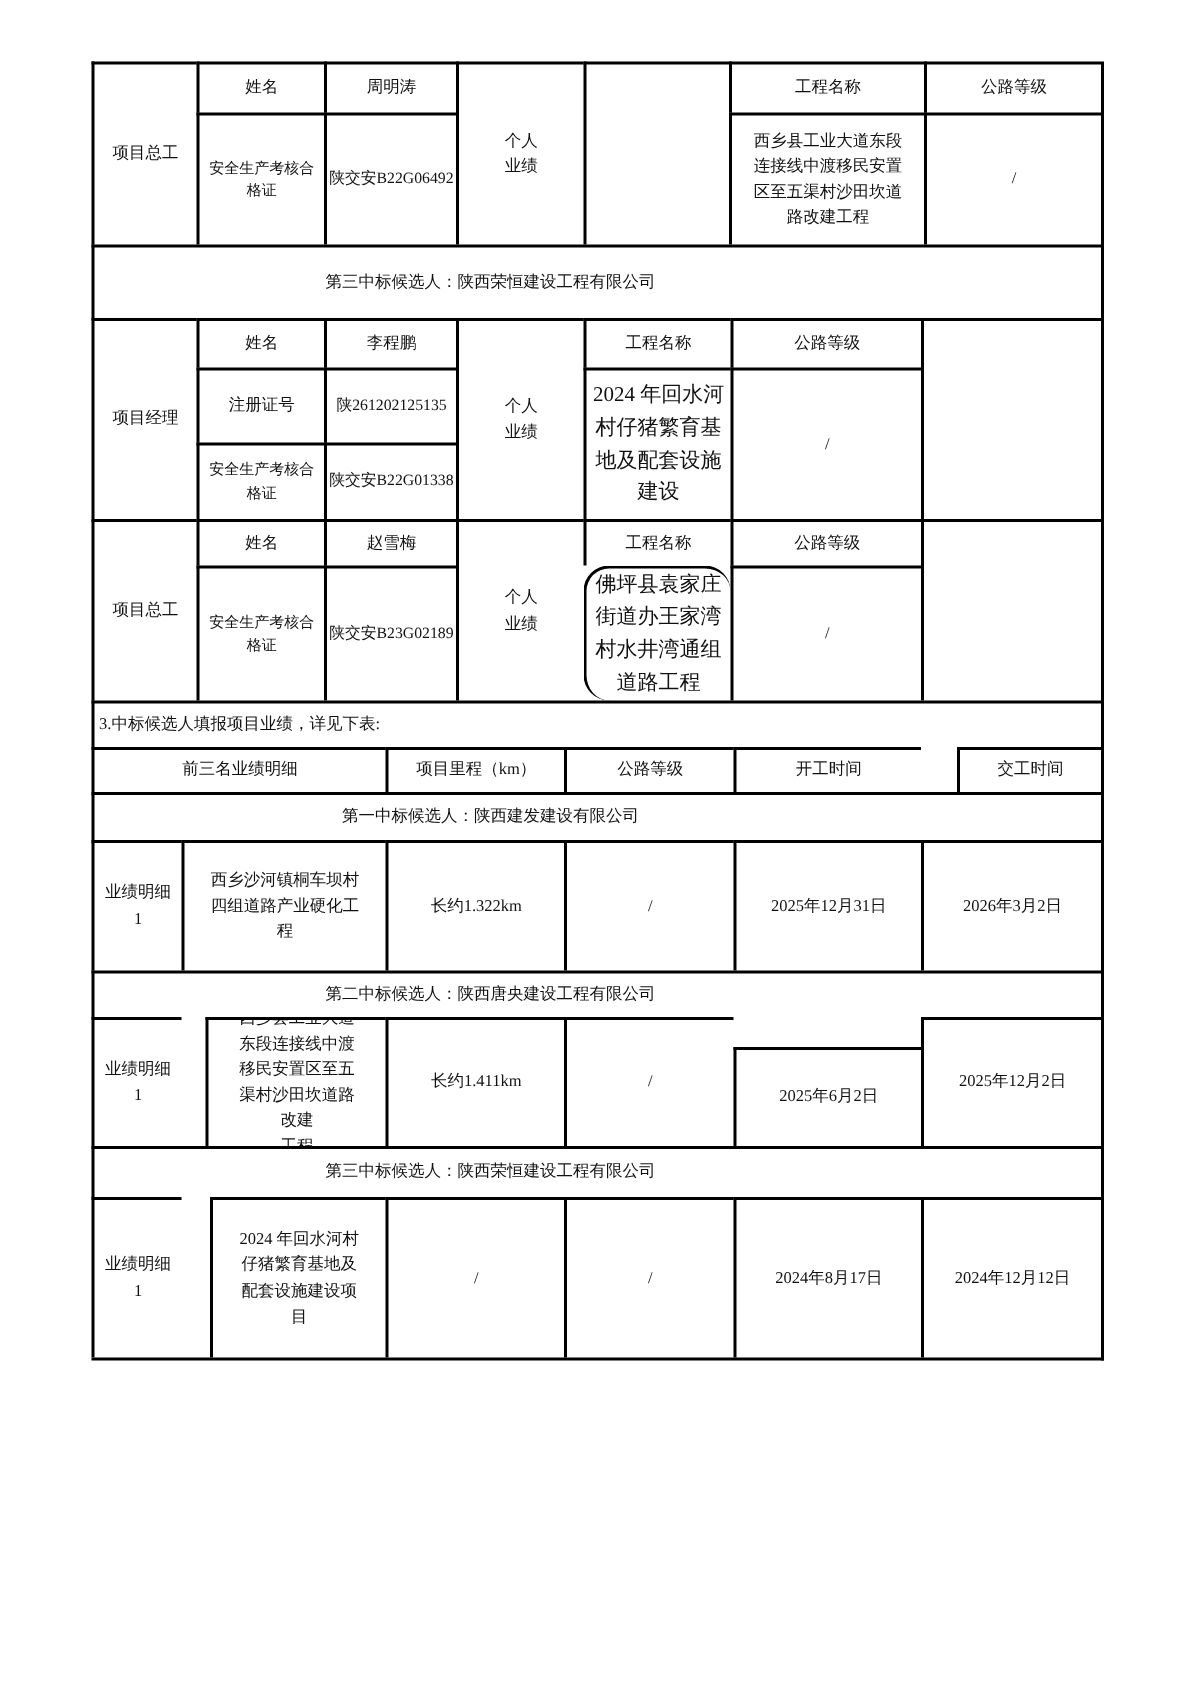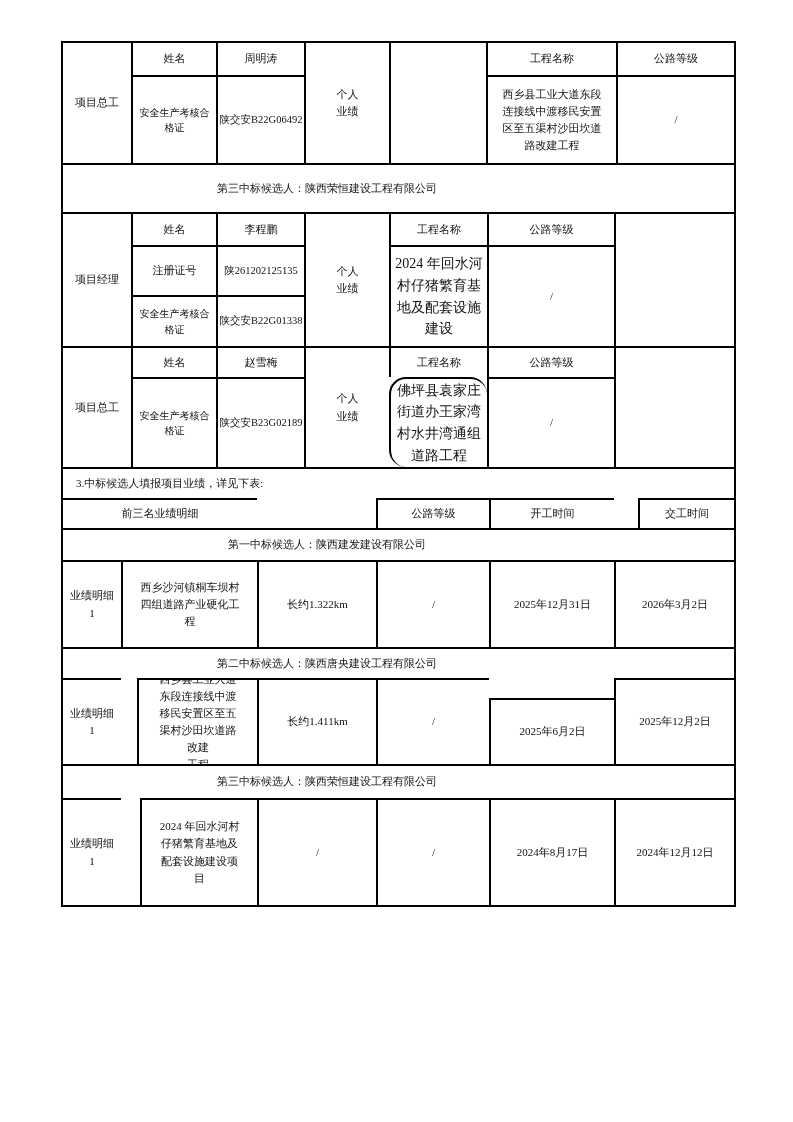--- a/index.html
+++ b/index.html
@@ -20,21 +20,21 @@
     text-align:center;font-size:11px;line-height:1.55;
     padding:1px 3px;white-space:pre-line;overflow:hidden;
   }
   .left{justify-content:flex-start;text-align:left;}
   .sep{padding-right:146px;}
   .small{font-size:10px;}
   .val{font-size:10.5px;white-space:nowrap;padding:0;}
   .projA{font-size:11px;padding:0 12px;}
   .projB{font-size:14px;padding:0 3px;}
   .projD{font-size:11px;padding:0 17px;}
-  .note{font-size:11px;padding-left:13px;}
+  .note{font-size:11px;padding-left:3px;}
   
   .secA{grid-template-columns:70px 85px 88px 85px 97px 130px 118px;grid-template-rows:34px 88px 49px;}
   .secB{grid-template-columns:70px 85px 88px 85px 98px 127px 120px;grid-template-rows:33px 50px 51px;}
   .secC{grid-template-columns:70px 85px 88px 85px 98px 127px 120px;grid-template-rows:31px 90px;}
   .secN{grid-template-columns:673px;grid-template-rows:31px;}
   .secD{grid-template-columns:60px 136px 119px 113px 125px 120px;grid-template-rows:30px 32px 87px 31px 86px 34px 107px;}
 </style>
 </head>
 <body>
 
@@ -87,20 +87,21 @@
     <div class="cell projB" style="grid-column:5;grid-row:2;border-radius:17px;">佛坪县袁家庄街道办王家湾村水井湾通组道路工程</div>
     <div class="cell" style="grid-column:6;grid-row:2;">/</div>
   </div>
 
   <div class="sec secN">
     <div class="cell left note" style="grid-column:1;grid-row:1;">3.中标候选人填报项目业绩，详见下表:</div>
   </div>
 
   <div class="sec secD">
     <div class="cell" style="grid-column:1/span 2;grid-row:1;">前三名业绩明细</div>
+    <div class="cell" style="grid-column:3;grid-row:1;">项目里程（km）</div>
     <div class="cell" style="grid-column:4;grid-row:1;">公路等级</div>
     <div class="cell" style="grid-column:5;grid-row:1;">开工时间</div>
     <div class="cell" style="grid-column:6;grid-row:1;margin-left:24px;">交工时间</div>
 
     <div class="cell sep" style="grid-column:1/span 6;grid-row:2;">第一中标候选人：陕西建发建设有限公司</div>
     <div class="cell" style="grid-column:1;grid-row:3;">业绩明细 1</div>
     <div class="cell projD" style="grid-column:2;grid-row:3;">西乡沙河镇桐车坝村四组道路产业硬化工程</div>
     <div class="cell" style="grid-column:3;grid-row:3;">长约1.322km</div>
     <div class="cell" style="grid-column:4;grid-row:3;">/</div>
     <div class="cell" style="grid-column:5;grid-row:3;">2025年12月31日</div>

